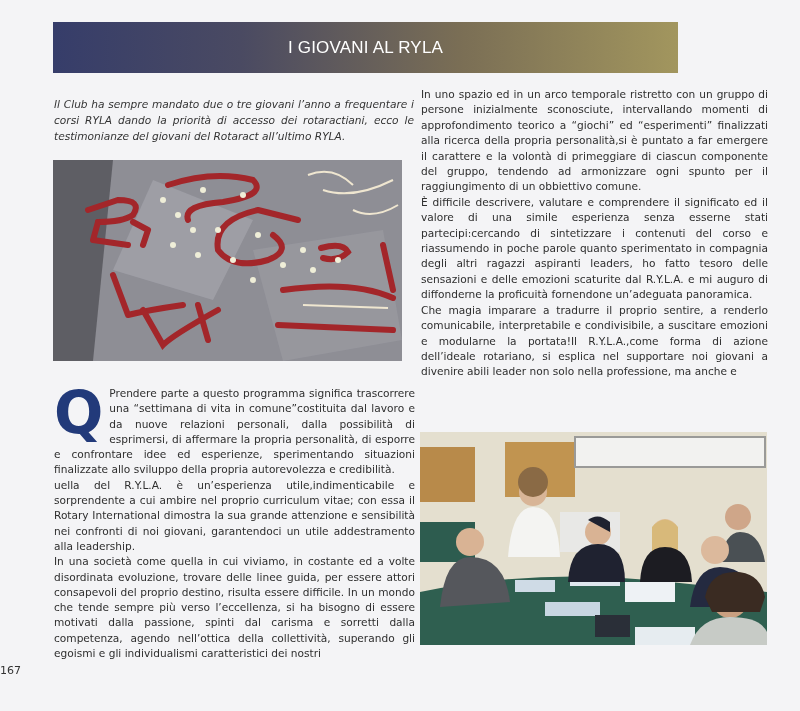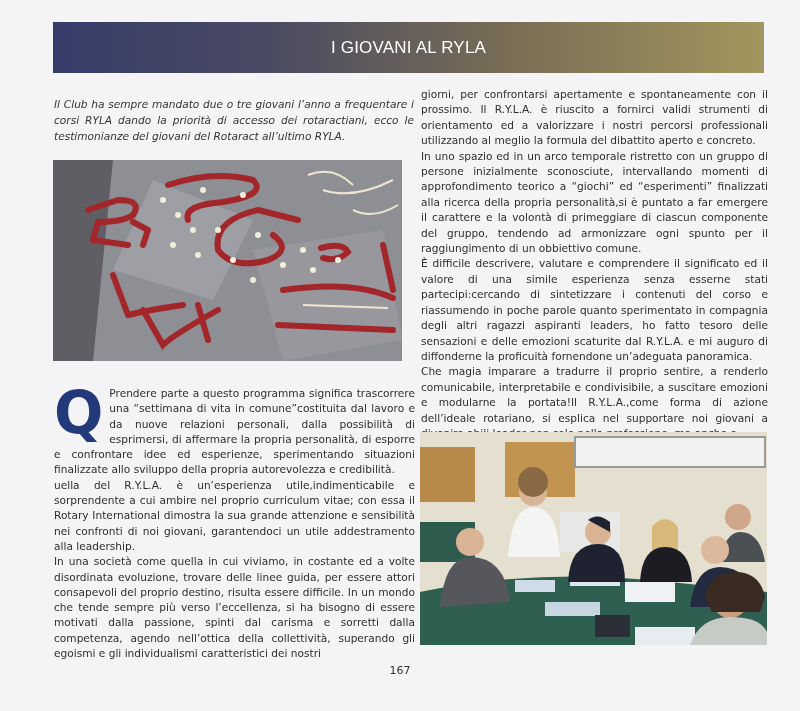--- a/index.html
+++ b/index.html
@@ -4,21 +4,21 @@
 <style>
   html, body { margin: 0; padding: 0; }
   body {
     width: 800px; height: 711px; overflow: hidden;
     background: #f4f4f6;
     font-family: "DejaVu Sans", sans-serif;
     color: #2a2a2a;
     position: relative;
   }
   .header-bar {
-    position: absolute; left: 53px; top: 22px; width: 711px; height: 51px;
+    position: absolute; left: 53px; top: 22px; width: 625px; height: 51px;
     background: linear-gradient(90deg, #363d6a 0%, #4a4a62 30%, #7a6e55 65%, #a2965e 100%);
     display: flex; align-items: center; justify-content: center;
   }
   .header-bar span {
     color: #ffffff; font-family: "Liberation Sans", sans-serif;
     font-size: 17px; letter-spacing: 0.2px;
   }
   .intro {
     position: absolute; left: 54px; top: 96px; width: 360px;
     font-family: "DejaVu Sans", sans-serif; font-style: italic;
@@ -46,21 +46,21 @@
   .dropcap {
     float: left; font-family: "DejaVu Sans", sans-serif; font-weight: bold;
     font-size: 58px; line-height: 46px; color: #223a7a;
     margin: 4px 6px 0 0; height: 46px;
   }
   .col-right {
     position: absolute; left: 421px; top: 87px; width: 347px;
     font-size: 10.6px; line-height: 15.4px; text-align: justify; color: #2e2e2e;
   }
   .page-number {
-    position: absolute; left: 0; width: 800px; top: 664px; text-align: center;
+    position: absolute; left: 0; width: 800px; top: 664px; text-align: left;
     font-size: 11px; color: #333;
   }
 </style>
 </head>
 <body>
 
 <div class="header-bar">
   <span>I GIOVANI AL RYLA</span>
 </div>
 
@@ -112,21 +112,20 @@
 </div>
 
 <div class="col-left">
   <span class="dropcap">Q</span>
   <p>Prendere parte a questo programma significa trascorrere una “settimana di vita in comune”costituita dal lavoro e da nuove relazioni personali, dalla possibilità di esprimersi, di affermare la propria personalità, di esporre e confrontare idee ed esperienze, sperimentando situazioni finalizzate allo sviluppo della propria autorevolezza e credibilità.</p>
   <p>uella del R.Y.L.A. è un’esperienza utile,indimenticabile e sorprendente a cui ambire nel proprio curriculum vitae; con essa il Rotary International dimostra la sua grande attenzione e sensibilità nei confronti di noi giovani, garantendoci un utile addestramento alla leadership.</p>
   <p>In una società come quella in cui viviamo, in costante ed a volte disordinata evoluzione, trovare delle linee guida, per essere attori consapevoli del proprio destino, risulta essere difficile. In un mondo che tende sempre più verso l’eccellenza, si ha bisogno di essere motivati dalla passione, spinti dal carisma e sorretti dalla competenza, agendo nell’ottica della collettività, superando gli egoismi e gli individualismi caratteristici dei nostri</p>
 </div>
 
 <div class="col-right">
-  <p>giorni, per confrontarsi apertamente e spontaneamente con il prossimo. Il R.Y.L.A. è riuscito a fornirci validi strumenti di orientamento ed a valorizzare i nostri percorsi professionali utilizzando al meglio la formula del dibattito aperto e concreto.</p>
   <p>In uno spazio ed in un arco temporale ristretto con un gruppo di persone inizialmente sconosciute, intervallando momenti di approfondimento teorico a “giochi” ed “esperimenti” finalizzati alla ricerca della propria personalità,si è puntato a far emergere il carattere e la volontà di primeggiare di ciascun componente del gruppo, tendendo ad armonizzare ogni spunto per il raggiungimento di un obbiettivo comune.</p>
   <p>È difficile descrivere, valutare e comprendere il significato ed il valore di una simile esperienza senza esserne stati partecipi:cercando di sintetizzare i contenuti del corso e riassumendo in poche parole quanto sperimentato in compagnia degli altri ragazzi aspiranti leaders, ho fatto tesoro delle sensazioni e delle emozioni scaturite dal R.Y.L.A. e mi auguro di diffonderne la proficuità fornendone un’adeguata panoramica.</p>
   <p>Che magia imparare a tradurre il proprio sentire, a renderlo comunicabile, interpretabile e condivisibile, a suscitare emozioni e modularne la portata!Il R.Y.L.A.,come forma di azione dell’ideale rotariano, si esplica nel supportare noi giovani a divenire abili leader non solo nella professione, ma anche e</p>
 </div>
 
 <div class="photo2">
   <svg width="347" height="213" viewBox="0 0 347 213">
     <rect x="0" y="0" width="347" height="213" fill="#e4dfcf"></rect>
     <rect x="0" y="15" width="55" height="55" fill="#b88a4a"></rect>
     <rect x="85" y="10" width="70" height="55" fill="#c19450"></rect>

